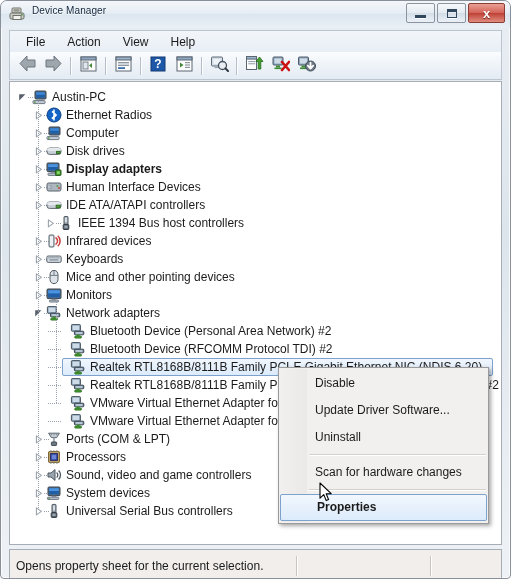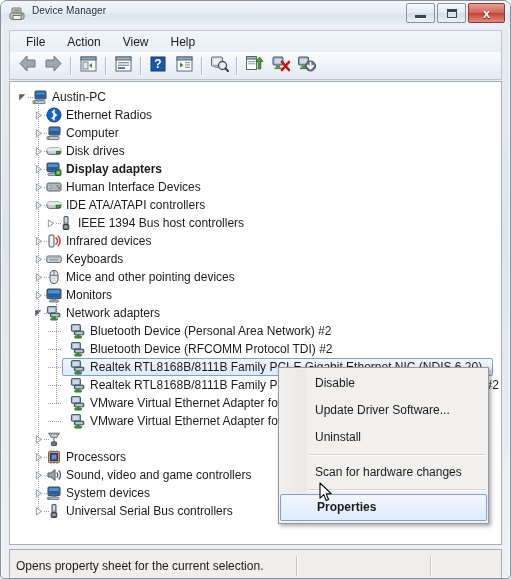--- a/index.html
+++ b/index.html
@@ -677,20 +677,21 @@
           <span class="dev-icon" style="left: 36px;">
             <svg width="16" height="16" viewBox="0 0 16 16">
               <path d="M2.6 2.2 L13.4 2.2 L10.6 6.6 L5.4 6.6 Z" fill="#c6ccd3" stroke="#5c666f"></path>
               <circle cx="5.4" cy="3.6" r=".7" fill="#7b858f"></circle>
               <circle cx="8" cy="3.6" r=".7" fill="#7b858f"></circle>
               <circle cx="10.6" cy="3.6" r=".7" fill="#7b858f"></circle>
               <rect x="7.1" y="6.6" width="1.8" height="4.4" fill="#9aa4ae"></rect>
               <rect x="5.4" y="11" width="5.2" height="3.4" rx=".6" fill="#6e7a86" stroke="#404a54"></rect>
             </svg>
           </span>
+          <span class="label" style="left: 56px;">Ports (COM &amp; LPT)</span>
         </div>
         <div class="row" style="top: 362px; position: absolute; left: 0px; right: 0px;">
           <span class="twisty" style="left: 24px;">
             <svg width="9" height="9" viewBox="0 0 9 9">
               <path d="M2.4 0.9 L7.4 4.4 L2.4 7.9 Z" fill="none" stroke="#9aa3ad" stroke-width="1.1" stroke-linejoin="round"></path>
             </svg>
           </span>
           <div class="elbow" style="left: 34px; top: 9px; width: 5px;"></div>
           <span class="dev-icon" style="left: 36px;">
             <svg width="16" height="16" viewBox="0 0 16 16">

